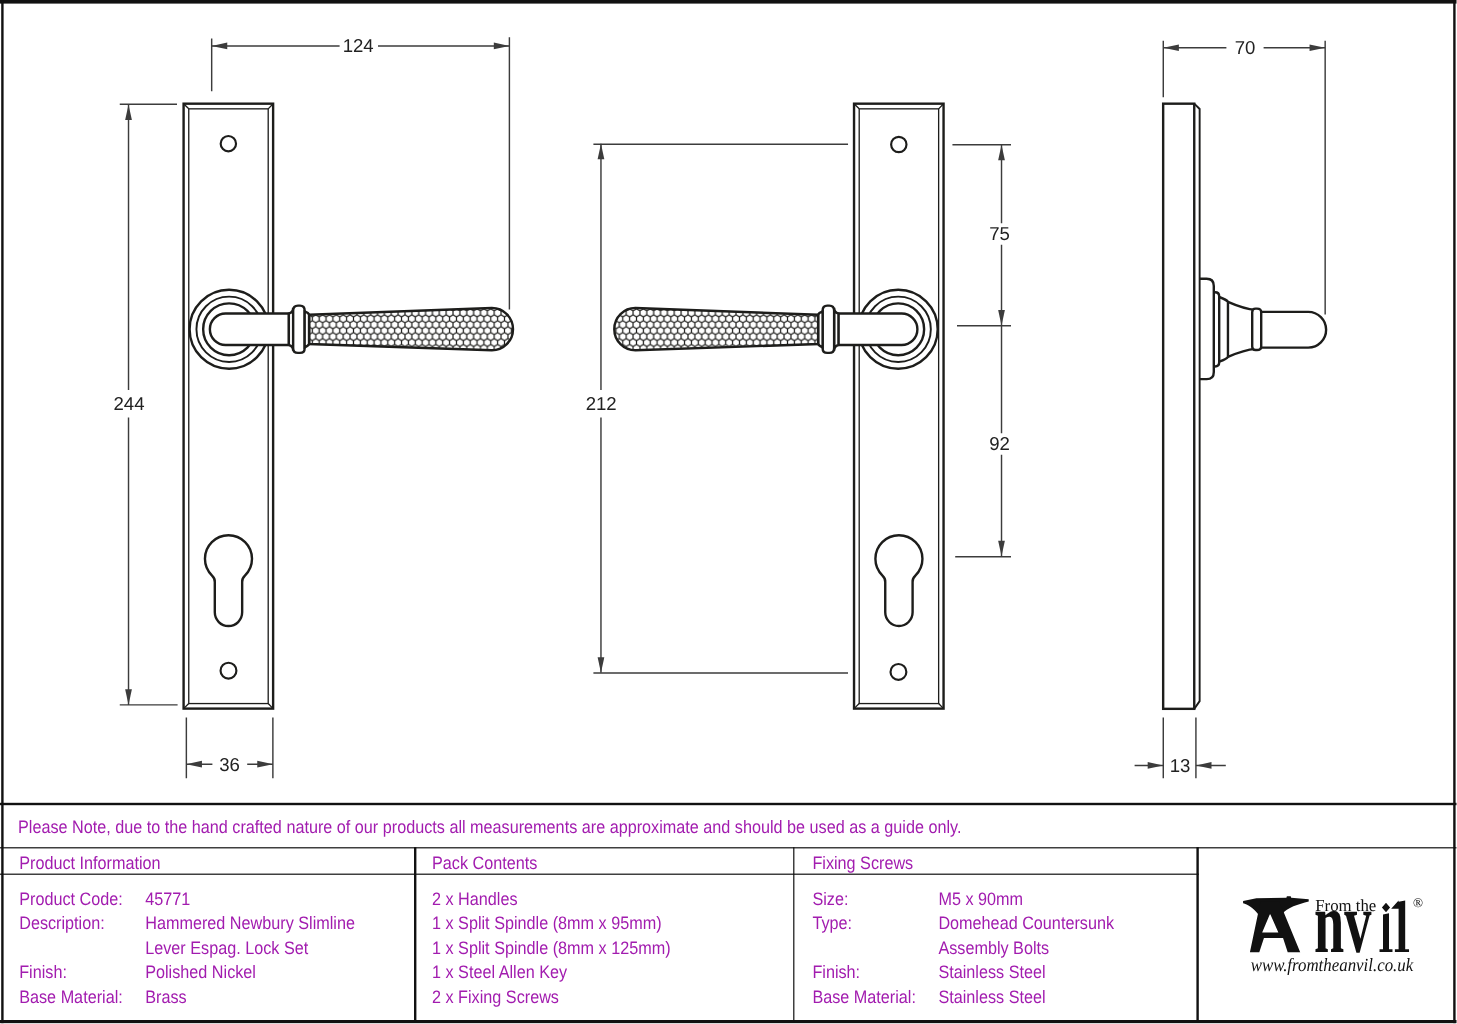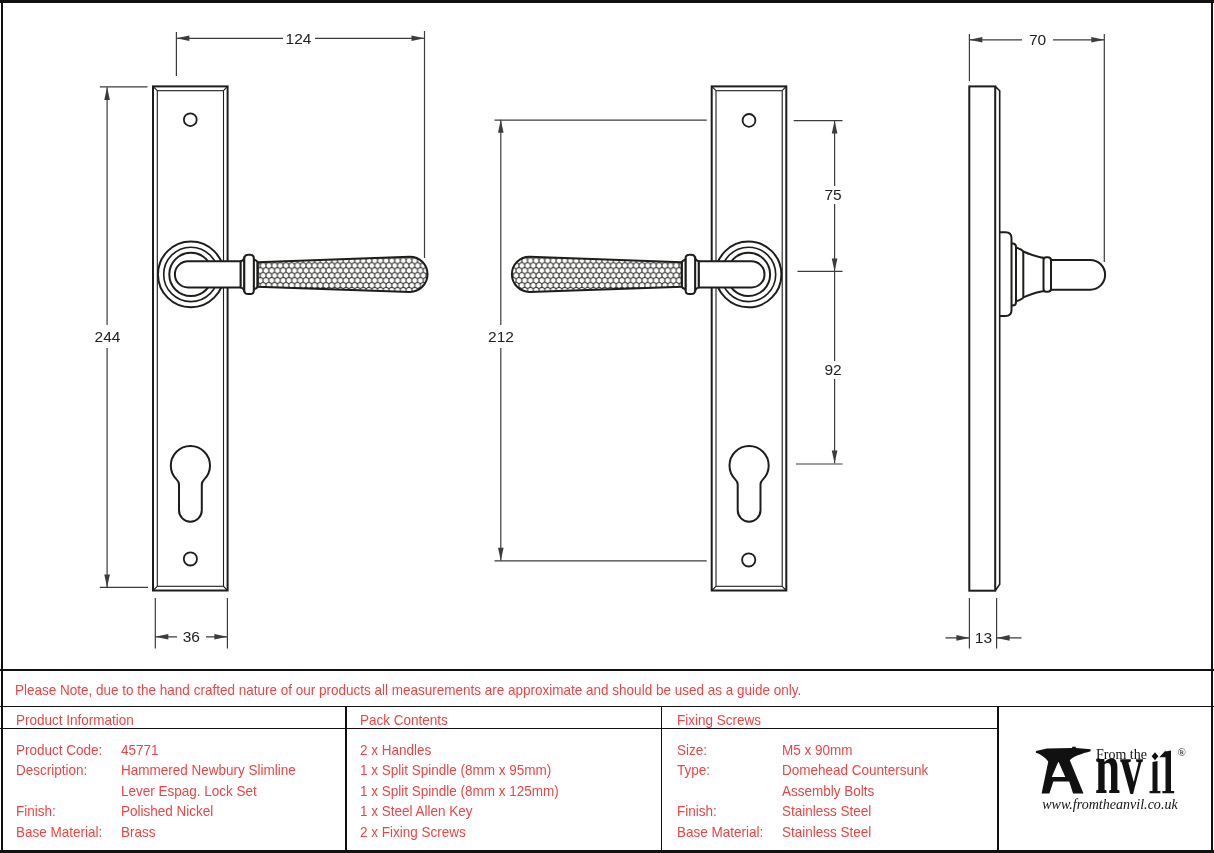--- a/index.html
+++ b/index.html
@@ -1,17 +1,17 @@
 <!DOCTYPE html>
 <html><head>
 <meta charset="utf-8">
 <style>
   html,body{margin:0;padding:0;background:#fff;}
   #page{position:relative;width:1214px;height:853px;background:#fff;overflow:hidden;
-        font-family:"Liberation Sans",sans-serif;color:#ef4444;}
+        font-family:"Liberation Sans",sans-serif;color:#a21caf;}
   .abs{position:absolute;}
   .t15{font-size:15px;line-height:20.4px;white-space:pre;transform:scaleX(0.9);transform-origin:0 0;}
 </style>
 </head>
 <body>
 <div id="page">
 
 <svg class="abs" style="left:0;top:0" width="1214" height="670" viewBox="0 0 1214 670">
   <defs>
     <pattern id="hex" width="5.72" height="9.9" patternUnits="userSpaceOnUse">

